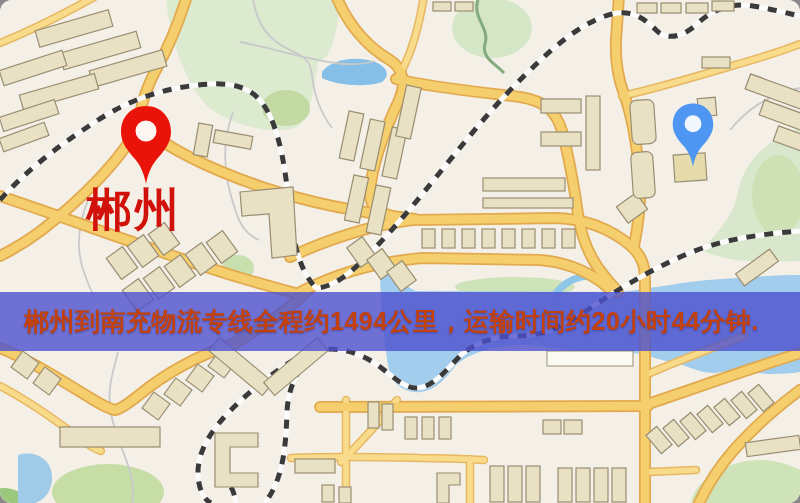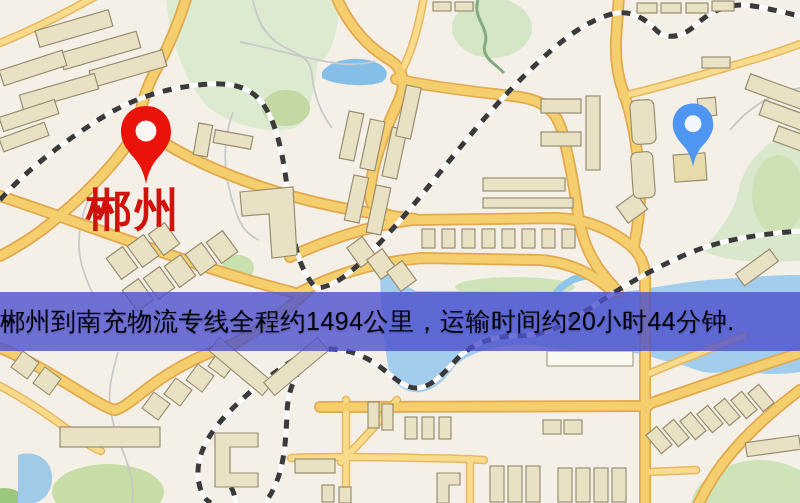--- a/index.html
+++ b/index.html
@@ -1,38 +1,39 @@
 <!DOCTYPE html>
 <html><head>
 <meta charset="utf-8">
 <style>
   html,body{margin:0;padding:0;background:#888;}
   .stage{
     position:relative;width:800px;height:503px;overflow:hidden;
     font-family:"Liberation Sans","DejaVu Sans",sans-serif;
     background:#f4f0e7;
+    border-radius:12px;
   }
   .stage svg.map{position:absolute;left:0;top:0;}
   .pin{position:absolute;pointer-events:auto;}
   .pin-origin{left:118px;top:104px;width:56px;height:84px;}
   .pin-dest{left:670px;top:102px;width:46px;height:68px;}
   .city-label{
     position:absolute;font-family:"Liberation Serif","DejaVu Serif",serif;
     font-weight:bold;white-space:nowrap;
   }
   .label-origin{left:86px;top:180px;font-size:45px;letter-spacing:3px;color:#d0120a;}
   .label-dest{left:644px;top:181px;font-size:45px;letter-spacing:7px;color:#1f24cc;}
   .banner{
     position:absolute;left:0;top:292px;width:800px;height:59px;
     background:rgba(76,80,206,0.80);
     display:flex;align-items:center;
   }
   .banner span{
-    color:#000000;font-size:25px;letter-spacing:0.5px;
-    text-shadow:0 1px 2px rgba(20,20,90,0.35);white-space:nowrap;
+    color:#c2410c;font-size:25px;padding-left:24px;letter-spacing:0.5px;
+    text-shadow:0 1px 2px rgba(20,20,90,0.35);white-space:nowrap;font-weight:bold;
   }
 </style>
 </head>
 <body>
 
 <div class="stage">
 
   <svg class="map" width="800" height="503" viewBox="0 0 800 503">
 
     <rect x="0" y="0" width="800" height="503" fill="#f4f0e7"></rect>

